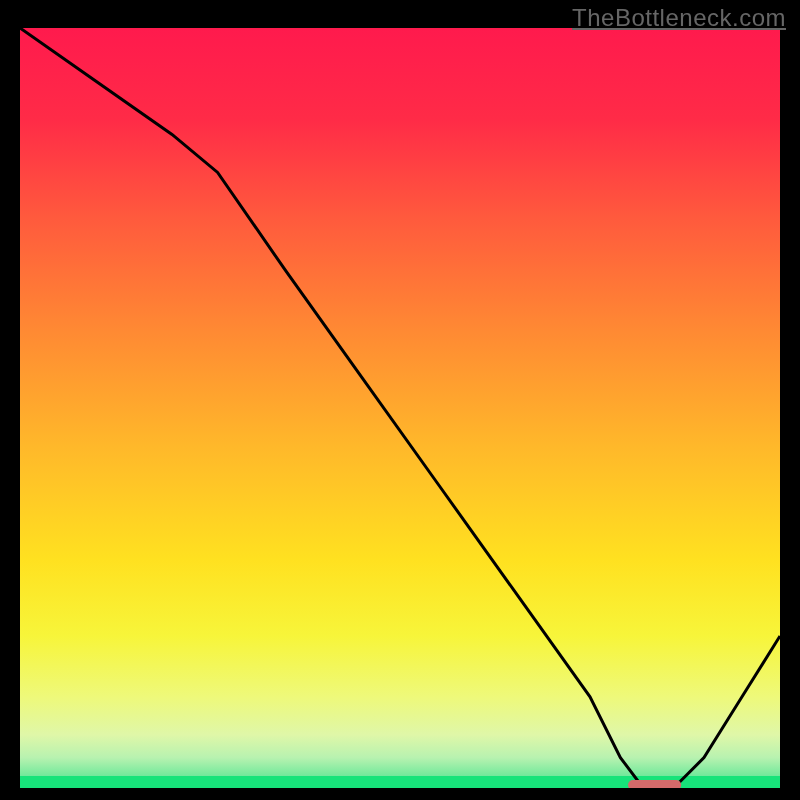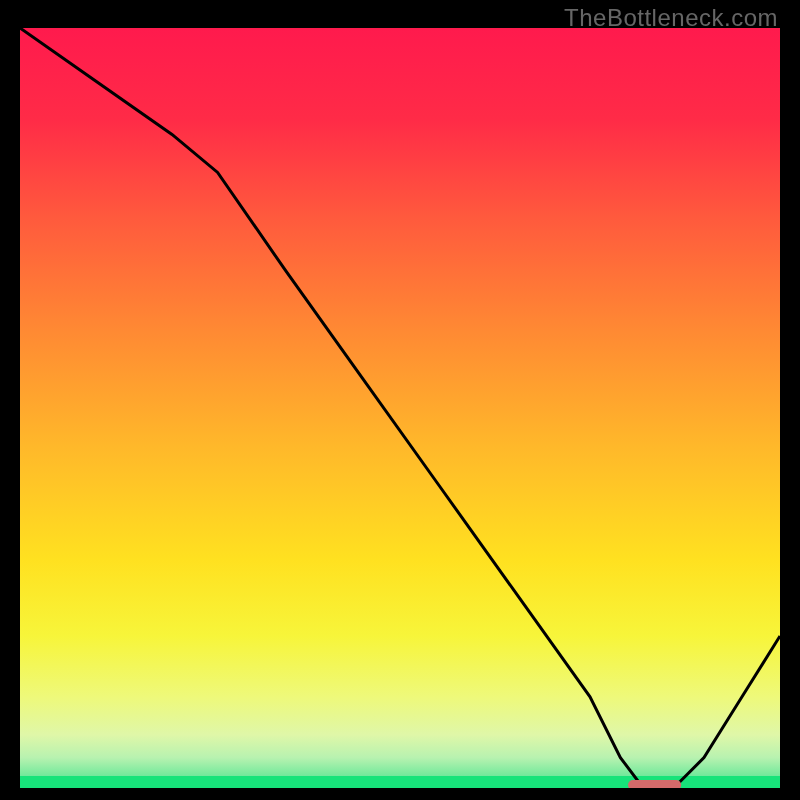--- a/index.html
+++ b/index.html
@@ -12,26 +12,27 @@
     overflow: hidden;
   }
   .container {
     position: relative;
     width: 800px;
     height: 800px;
   }
   .watermark {
     position: absolute;
     top: 4px;
-    right: 22px;
+    right: 14px;
     color: #666666;
     font-size: 24px;
     font-weight: 500;
     letter-spacing: 0.5px;
     z-index: 5;
+    text-decoration: underline;
   }
   .plot-frame {
     position: absolute;
     left: 20px;
     top: 28px;
     width: 760px;
     height: 760px;
     background: #000;
   }
   .plot-area {

